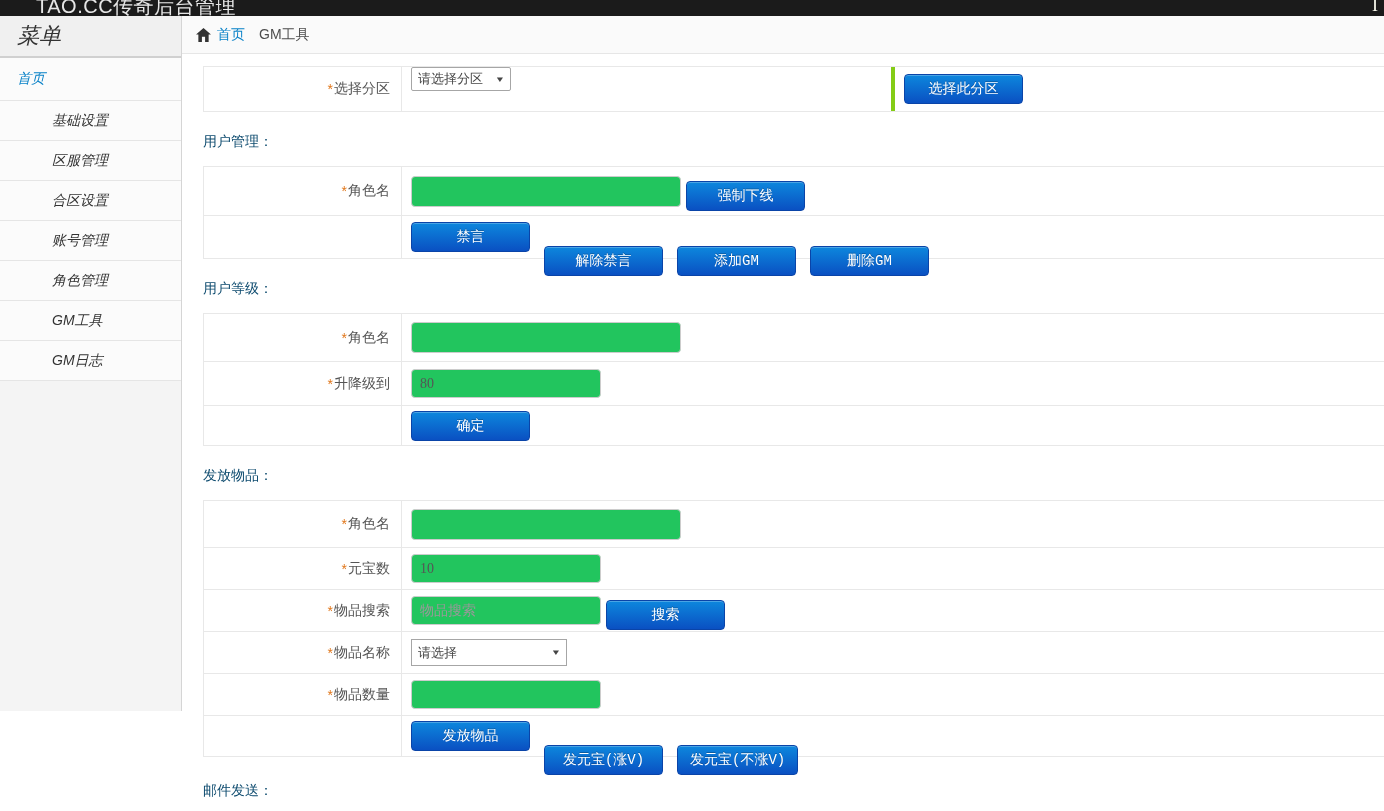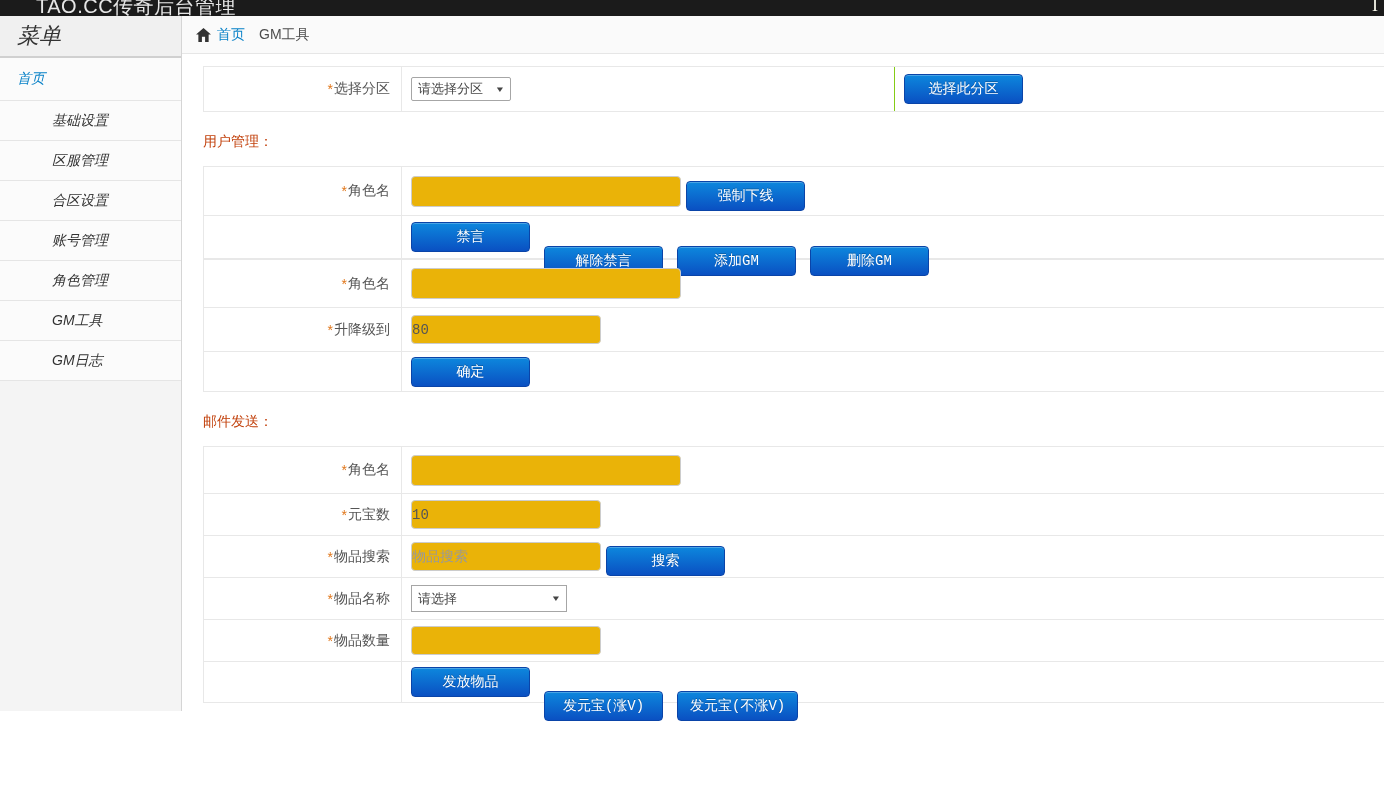--- a/index.html
+++ b/index.html
@@ -32,32 +32,32 @@
 
   .content { padding:12px 0 0 21px; }
 
   
   .tbl { width:1250px; border-top:1px solid #e8e8e8; border-left:1px solid #e8e8e8; }
   .trow { display:flex; align-items:stretch; border-bottom:1px solid #e8e8e8; }
   .lbl { flex:0 0 198px; width:198px; display:flex; align-items:center; justify-content:flex-end;
     padding-right:11px; border-right:1px solid #e8e8e8; font-size:14px; color:#555; }
   .star { color:#e0761a; margin-right:1px; }
   .ctrl { flex:1; display:flex; align-items:center; padding-left:9px; }
-  .t1ctrl { flex:0 0 493px; width:493px; display:flex; align-items:center; padding-left:9px;
-    border-right:1px solid #84cc16; }
+  .t1ctrl { flex:0 0 493px; width:493px; display:flex; padding-left:9px;
+    border-right:4px solid #84cc16; }
   .h45{height:45px}.h49{height:49px}.h43{height:43px}.h48{height:48px}.h44{height:44px}
   .h40{height:40px}.h47{height:47px}.h42{height:42px}.h41{height:41px}
 
-  .section-h { font-size:14px; color:#c2410c; margin:21px 0 15px 0; }
+  .section-h { font-size:14px; color:#0c4a6e; margin:21px 0 15px 0; }
   .section-h.mail { margin-top:25px; }
 
   
   .tinput { border:1px solid #ccc; border-radius:4px; color:#555; font-size:14px;
-    padding:0 0; background:#eab308; outline:none;
-    font-family:Liberation Mono, monospace; }
+    padding:0 8px; background:#22c55e; outline:none;
+    font-family:Liberation Serif, serif; }
   .tinput::placeholder { color:#999; }
   .tinput.big { width:270px; height:31px; }
   .tinput.small { width:190px; height:29px; }
 
   .btn { height:30px; min-width:119px; padding:0 12px; border:1px solid #0a44a8; border-radius:4px;
     color:#fff; font-size:14px; cursor:pointer; text-shadow:0 -1px 0 rgba(0,0,0,0.25);
     background:linear-gradient(to bottom,#0d87dd,#0a50c2);
     box-shadow:inset 0 1px 0 rgba(255,255,255,0.25);
     font-family:Liberation Mono, monospace; }
   .btn.ml5 { margin-left:5px;margin-top:9px; }
@@ -141,20 +141,21 @@
           <div class="lbl"></div>
           <div class="ctrl">
             <button class="btn">禁言</button>
             <button class="btn ml14">解除禁言</button>
             <button class="btn ml14">添加GM</button>
             <button class="btn ml14">删除GM</button>
           </div>
         </div>
       </div>
 
+      <div class="section-h">用户等级：</div>
       <div class="tbl">
         <div class="trow h48">
           <div class="lbl">
             <span class="star">*</span>
             <span>角色名</span>
           </div>
           <div class="ctrl">
             <input class="tinput big" type="text" style="">
           </div>
         </div>
@@ -168,21 +169,21 @@
           </div>
         </div>
         <div class="trow h40">
           <div class="lbl"></div>
           <div class="ctrl">
             <button class="btn">确定</button>
           </div>
         </div>
       </div>
 
-      <div class="section-h">邮件发送：</div>
+      <div class="section-h">发放物品：</div>
       <div class="tbl">
         <div class="trow h47">
           <div class="lbl">
             <span class="star">*</span>
             <span>角色名</span>
           </div>
           <div class="ctrl">
             <input class="tinput big" type="text" style="">
           </div>
         </div>
@@ -229,16 +230,17 @@
         <div class="trow h41">
           <div class="lbl"></div>
           <div class="ctrl">
             <button class="btn">发放物品</button>
             <button class="btn ml14">发元宝(涨V)</button>
             <button class="btn ml14">发元宝(不涨V)</button>
           </div>
         </div>
       </div>
 
+      <div class="section-h mail">邮件发送：</div>
 
     </div>
   </main>
 </div>
 
 </body></html>

